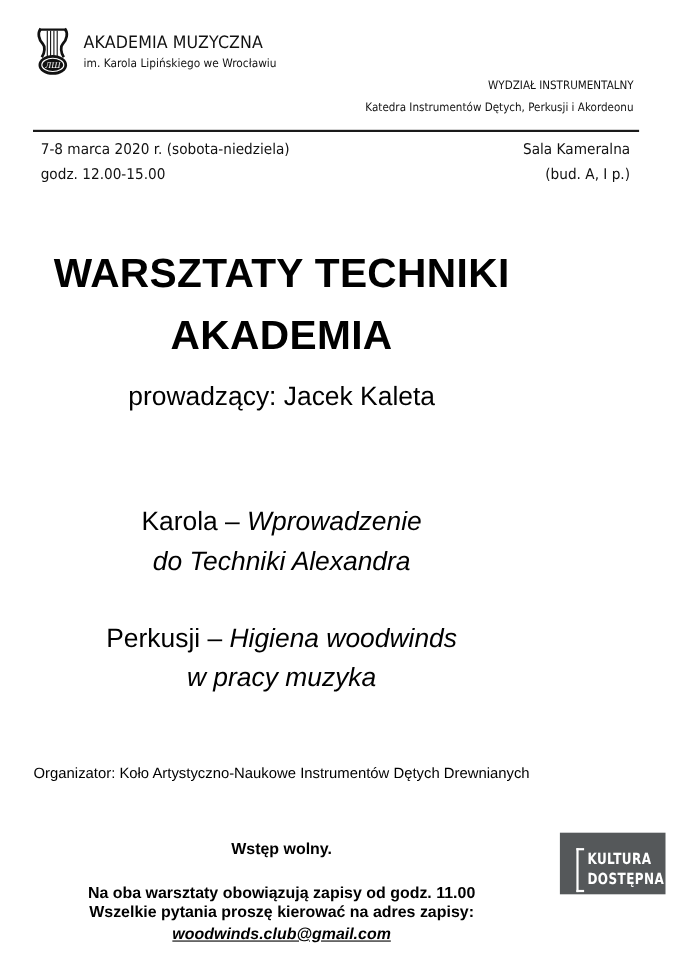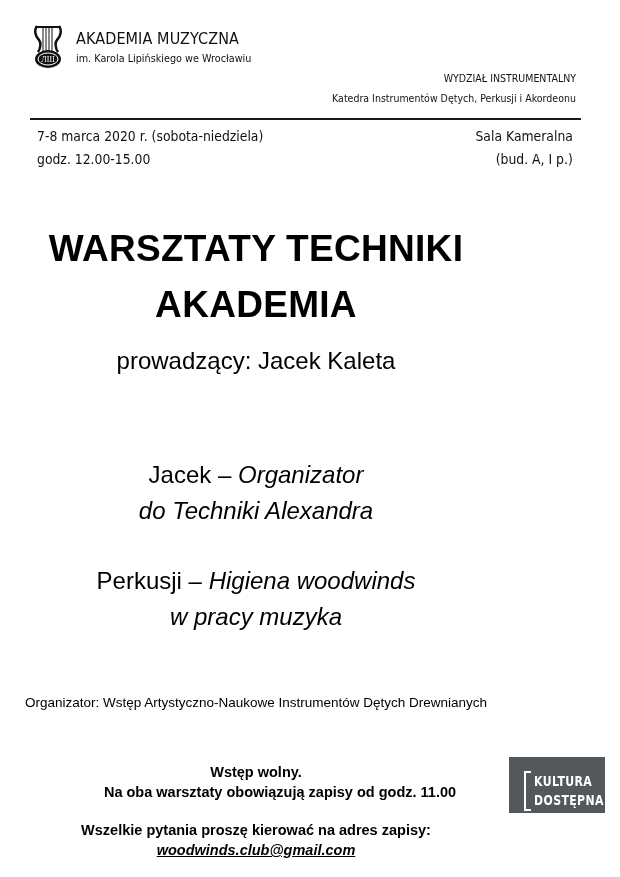--- a/index.html
+++ b/index.html
@@ -2,21 +2,21 @@
 <html><head>
   <meta charset="utf-8">
   <style>
     * { margin: 0; padding: 0; box-sizing: border-box; }
     html, body { width: 620px; height: 877px; background: #ffffff; overflow: hidden; }
     body { position: relative; color: #000; font-family: "Liberation Sans", sans-serif; }
 
     .abs { position: absolute; }
 
     
-    .logo-icon { left: 33px; top: 22px; width: 30px; height: 48px; }
+    .logo-icon { left: 33px; top: 22px; width: 30px; height: 48px; font-style: italic; }
     .logo-title { left: 76px; top: 30px; font-family: "DejaVu Sans", sans-serif; font-size: 15.5px; letter-spacing: 0.1px; color: #111; white-space: nowrap; transform: scaleX(0.93); transform-origin: left top; }
     .logo-sub { left: 76px; top: 52px; font-family: "DejaVu Sans", sans-serif; font-size: 10.5px; color: #111; white-space: nowrap; transform: scaleX(0.92); transform-origin: left top; }
 
     
     .faculty { right: 44px; top: 72px; font-family: "DejaVu Sans", sans-serif; font-size: 10.5px; color: #111; white-space: nowrap; text-align: right; transform: scaleX(0.9); transform-origin: right top; }
     .department { right: 44px; top: 92px; font-family: "DejaVu Sans", sans-serif; font-size: 10.5px; color: #111; white-space: nowrap; text-align: right; transform: scaleX(0.9); transform-origin: right top; }
 
     .rule { left: 30px; top: 118px; width: 551px; height: 1.5px; background: #1a1a1a; }
 
     
@@ -36,21 +36,21 @@
     .s1a { top: 461px; }
     .s1b { top: 497px; }
     .s2a { top: 567px; }
     .s2b { top: 603px; }
     .italic { font-style: italic; }
 
     .organizer { top: 695px; font-size: 13.5px; }
 
     .bold-line { font-size: 14.5px; font-weight: bold; }
     .entry { top: 764px; }
-    .signup { top: 784px; margin-left: 24px; }
+    .signup { top: 804px; }
     .questions { top: 822px; }
     .email { top: 842px; text-decoration: underline; color: #000; font-style: italic; }
 
     
     .badge { left: 509px; top: 757px; width: 96px; height: 56px; background: #55585a; }
     .badge-bracket { position: absolute; left: 15px; top: 14px; width: 7px; height: 40px; border: 2.5px solid #ffffff; border-right: none; }
     .badge-text { position: absolute; left: 25px; top: 15px; color: #ffffff; font-family: "DejaVu Sans", sans-serif; font-weight: bold; font-size: 14px; line-height: 19px; letter-spacing: 0.5px; transform: scaleX(0.78); transform-origin: left top; white-space: nowrap; }
   </style>
 </head>
 <body>
@@ -83,30 +83,30 @@
 <div class="abs info date">7-8 marca 2020 r. (sobota-niedziela)</div>
 <div class="abs info hours">godz. 12.00-15.00</div>
 <div class="abs info hall">Sala Kameralna</div>
 <div class="abs info building">(bud. A, I p.)</div>
 
 <div class="abs center title-1">WARSZTATY TECHNIKI</div>
 <div class="abs center title-2">AKADEMIA</div>
 <div class="abs center lecturer">prowadzący: Jacek Kaleta</div>
 
 <div class="abs center session s1a">
-  <span>Jacek</span><span> – </span><span class="italic">Organizator</span>
+  <span>Karola</span><span> – </span><span class="italic">Wprowadzenie</span>
 </div>
 <div class="abs center session s1b italic">do Techniki Alexandra</div>
 
 <div class="abs center session s2a">
   <span>Perkusji</span><span> – </span><span class="italic">Higiena woodwinds</span>
 </div>
 <div class="abs center session s2b italic">w pracy muzyka</div>
 
-<div class="abs center organizer">Organizator: Wstęp Artystyczno-Naukowe Instrumentów Dętych Drewnianych</div>
+<div class="abs center organizer">Organizator: Koło Artystyczno-Naukowe Instrumentów Dętych Drewnianych</div>
 
 <div class="abs center bold-line entry">Wstęp wolny.</div>
 <div class="abs center bold-line signup">Na oba warsztaty obowiązują zapisy od godz. 11.00</div>
 <div class="abs center bold-line questions">Wszelkie pytania proszę kierować na adres zapisy:</div>
 <a class="abs center bold-line email">woodwinds.club@gmail.com</a>
 
 <div class="abs badge">
   <div class="badge-bracket"></div>
   <div class="badge-text">
     <div>KULTURA</div>

